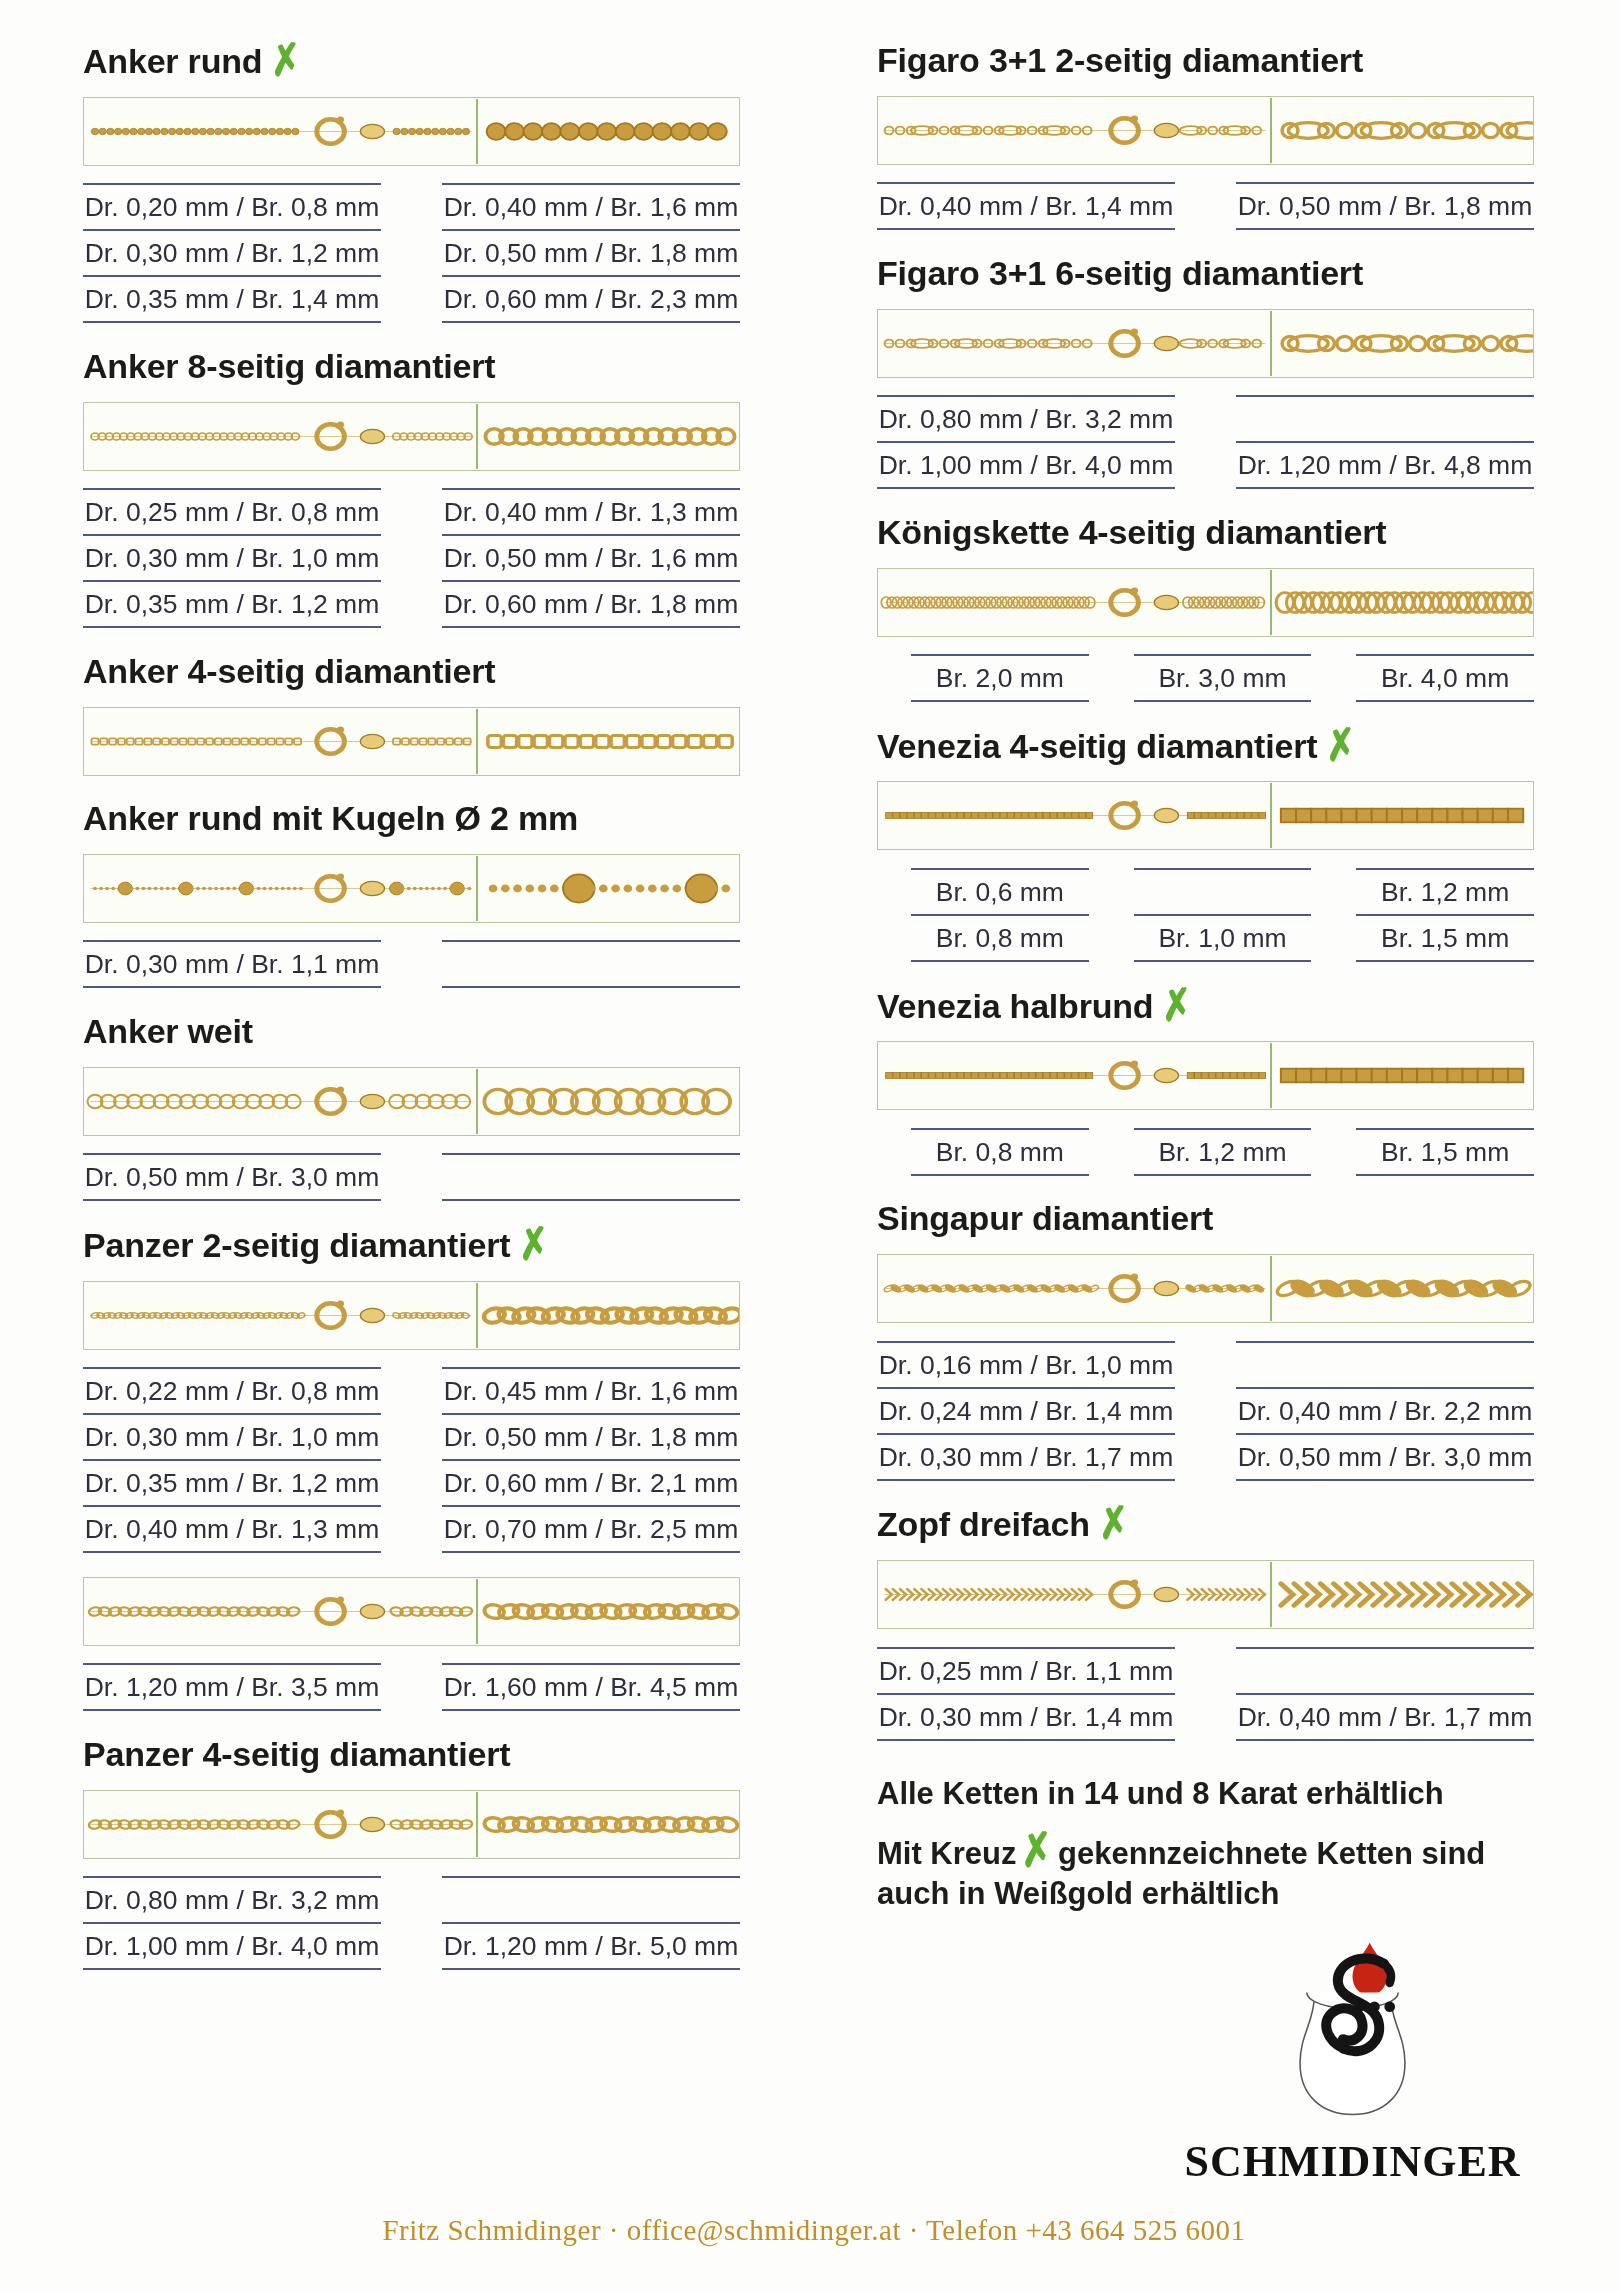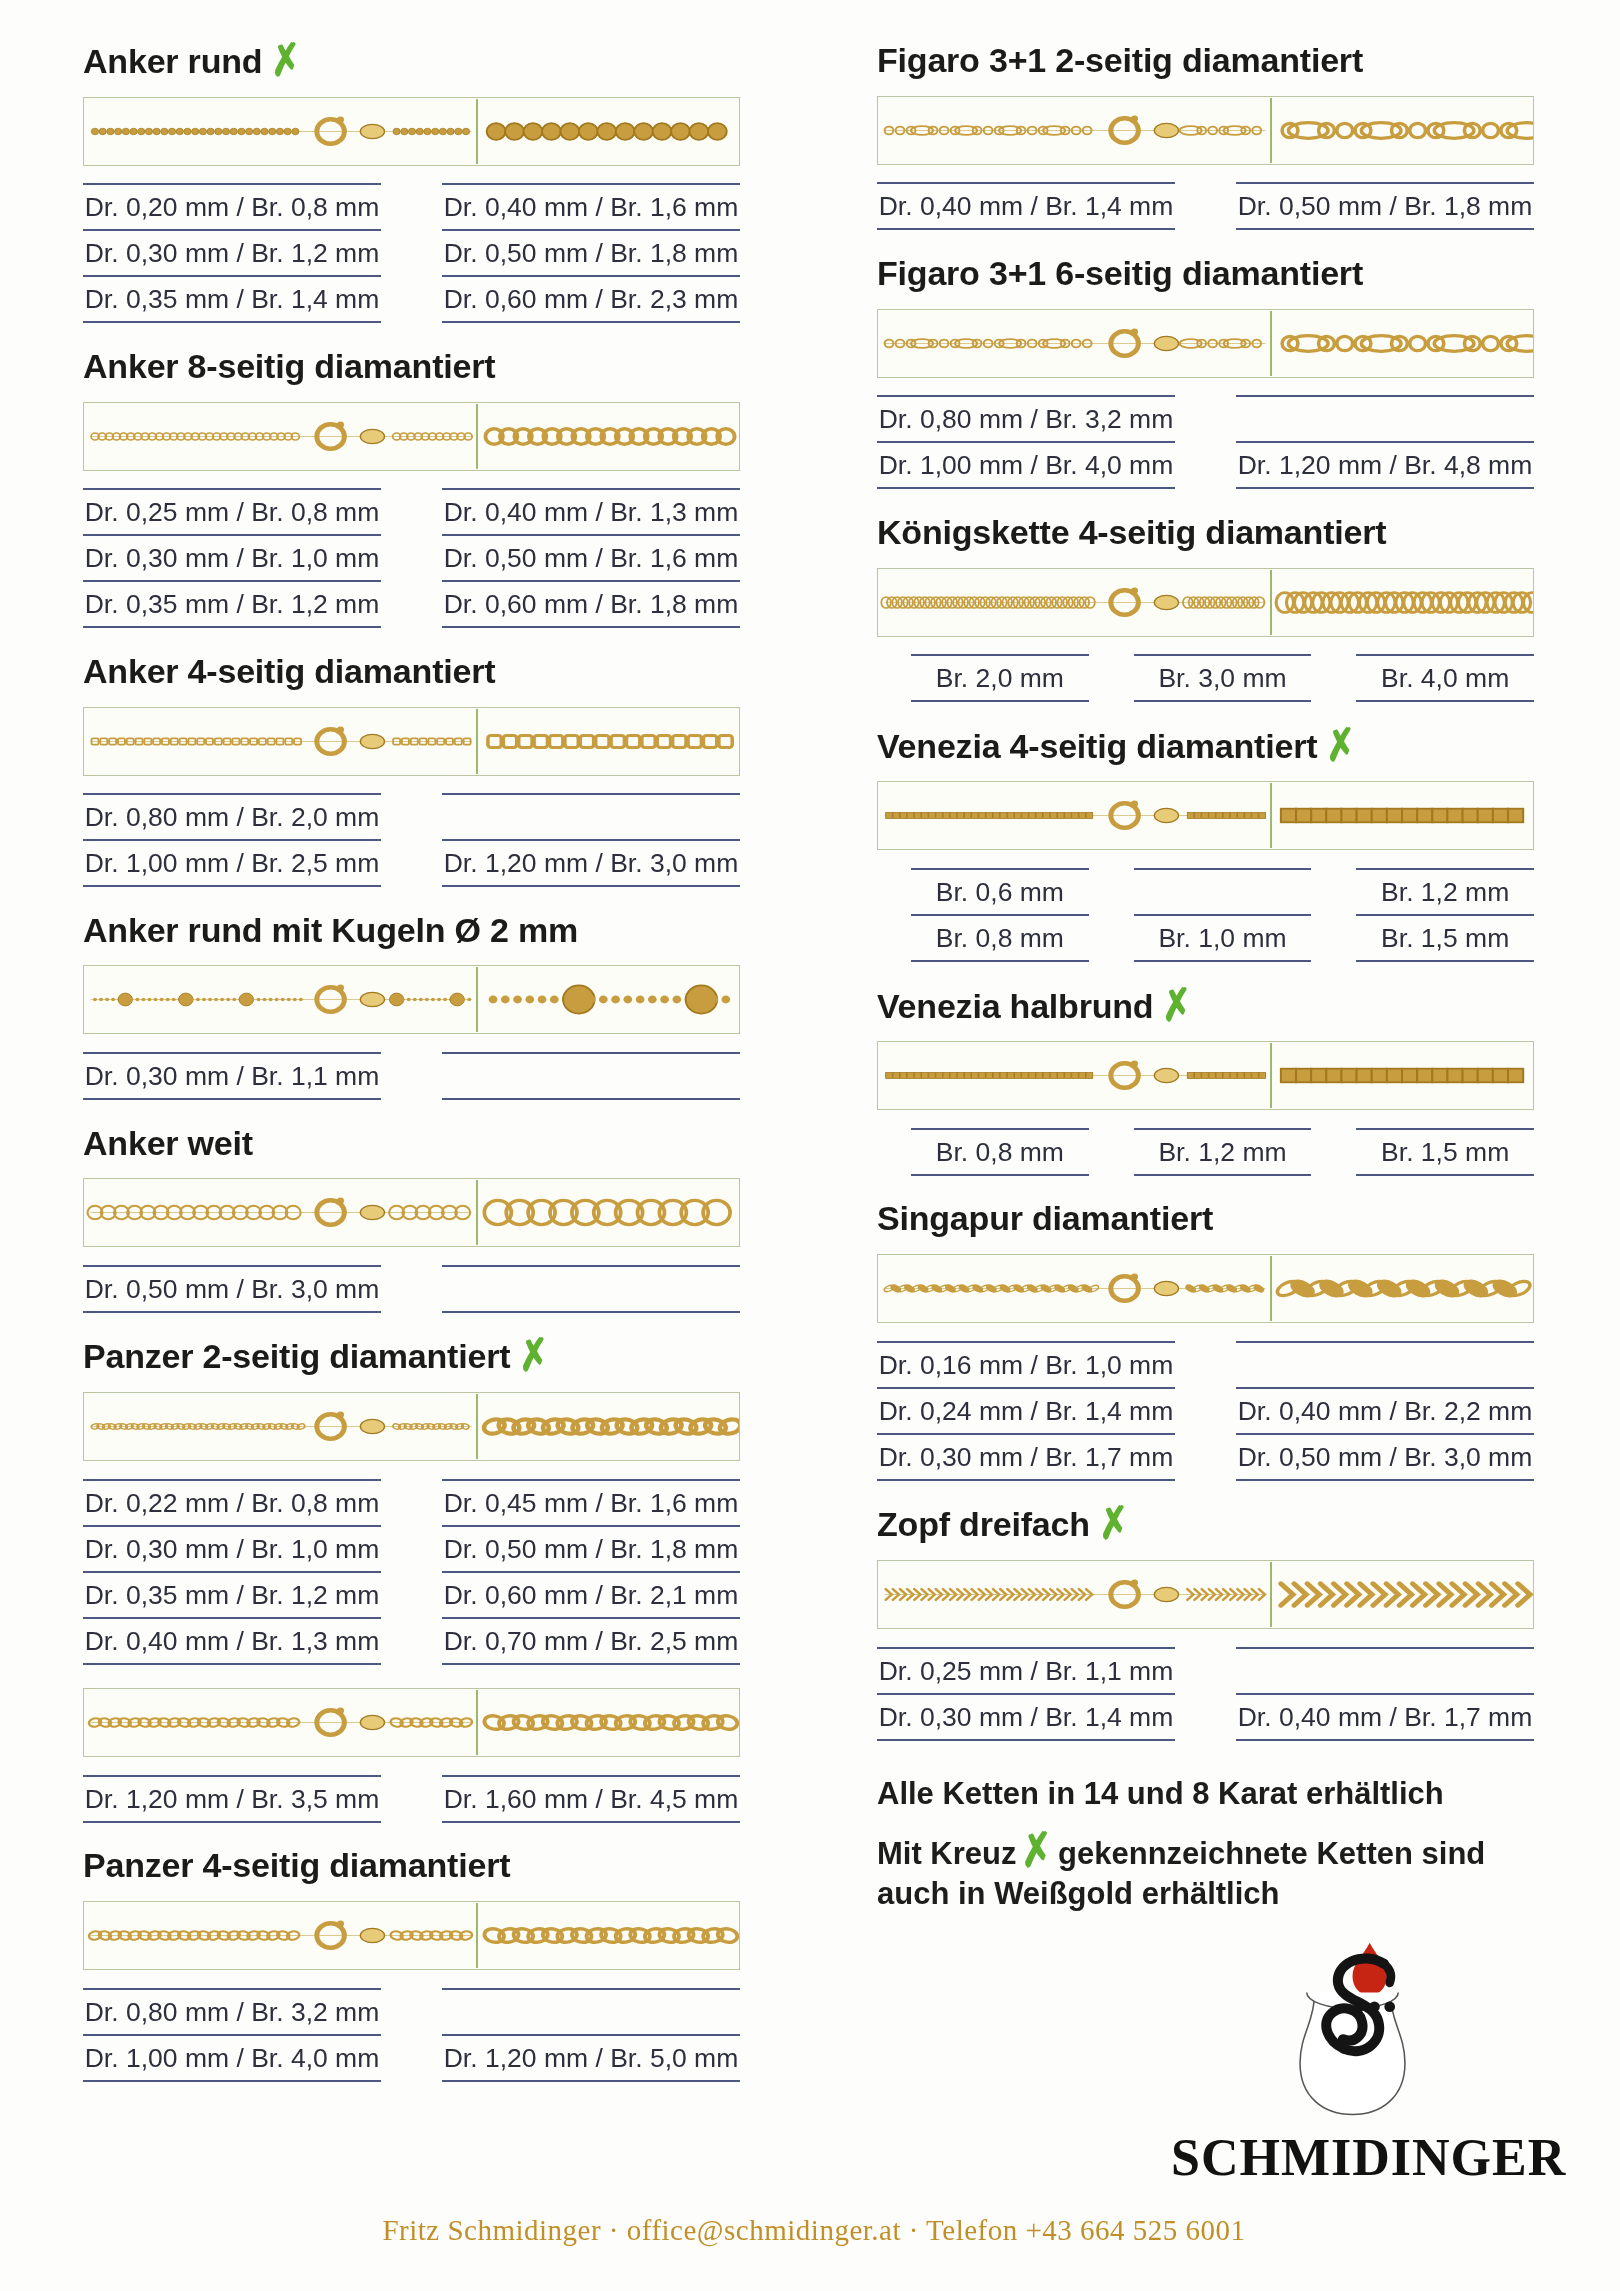--- a/index.html
+++ b/index.html
@@ -33,22 +33,22 @@
   }
   .cell.closer{height:2px;padding:0;}
   .notes{margin-top:33px;}
   .note1,.note2{
     font-size:31px;font-weight:600;color:#1d1d1b;margin:0 0 17.6px 0;line-height:1.28;
   }
   .note2 .cross{font-size:1.3em;margin:0 3.9px;}
   .logo-block{margin:25.5px 0 0 auto;width:363px;text-align:center;}
   .logo-block svg{display:block;margin:0 auto;}
   .brand{
-    font-family:"Liberation Serif", serif;font-weight:700;font-size:52px;
-    color:#121212;letter-spacing:1px;margin-top:3px;white-space:nowrap;
+    font-family:"Liberation Serif", serif;font-weight:700;font-size:44px;
+    color:#121212;letter-spacing:1px;margin-top:11px;white-space:nowrap;
   }
   .footer{
     position:absolute;left:8px;right:0;bottom:45px;text-align:center;
     font-family:"Liberation Serif", serif;font-size:29px;color:#c08f28;letter-spacing:0.5px;
   }
 </style>
 </head>
 <body>
 
 <div class="page">
@@ -260,28 +260,20 @@
               <rect x="464.7999999999999" y="27.92" width="12.16" height="12.16" rx="2.6599999999999997" fill="none" stroke="#c79d3f" stroke-width="3.23"></rect>
               <rect x="478.7839999999999" y="27.92" width="12.16" height="12.16" rx="2.6599999999999997" fill="none" stroke="#c79d3f" stroke-width="3.23"></rect>
               <rect x="492.76799999999986" y="27.92" width="12.16" height="12.16" rx="2.6599999999999997" fill="none" stroke="#c79d3f" stroke-width="3.23"></rect>
               <rect x="506.7519999999999" y="27.92" width="12.16" height="12.16" rx="2.6599999999999997" fill="none" stroke="#c79d3f" stroke-width="3.23"></rect>
               <rect x="520.7359999999999" y="27.92" width="12.16" height="12.16" rx="2.6599999999999997" fill="none" stroke="#c79d3f" stroke-width="3.23"></rect>
               <rect x="534.7199999999999" y="27.92" width="12.16" height="12.16" rx="2.6599999999999997" fill="none" stroke="#c79d3f" stroke-width="3.23"></rect>
               <rect x="548.704" y="27.92" width="12.16" height="12.16" rx="2.6599999999999997" fill="none" stroke="#c79d3f" stroke-width="3.23"></rect>
               <rect x="562.688" y="27.92" width="12.16" height="12.16" rx="2.6599999999999997" fill="none" stroke="#c79d3f" stroke-width="3.23"></rect>
               <rect x="576.672" y="27.92" width="12.16" height="12.16" rx="2.6599999999999997" fill="none" stroke="#c79d3f" stroke-width="3.23"></rect>
             </svg>
-          </div>
-          <div class="meas-grid">
-            <div class="cell">Dr. 0,80 mm / Br. 2,0 mm</div>
-            <div class="cell empty"></div>
-            <div class="cell">Dr. 1,00 mm / Br. 2,5 mm</div>
-            <div class="cell">Dr. 1,20 mm / Br. 3,0 mm</div>
-            <div class="cell closer"></div>
-            <div class="cell closer"></div>
           </div>
         </div>
         <div class="section">
           <h2><span>Anker rund mit Kugeln Ø 2 mm</span></h2>
           <div class="chain-box">
             <svg viewBox="0 0 595 68" preserveAspectRatio="none">
               <rect x="0" y="0" width="595" height="68" fill="#fdfdf8"></rect>
               <line x1="6" y1="34" x2="352" y2="34" stroke="#dcc98f" stroke-width="1.2"></line>
               <circle cx="10" cy="34" r="1.8" fill="#c79d3f"></circle>
               <circle cx="15.5" cy="34" r="1.8" fill="#c79d3f"></circle>

